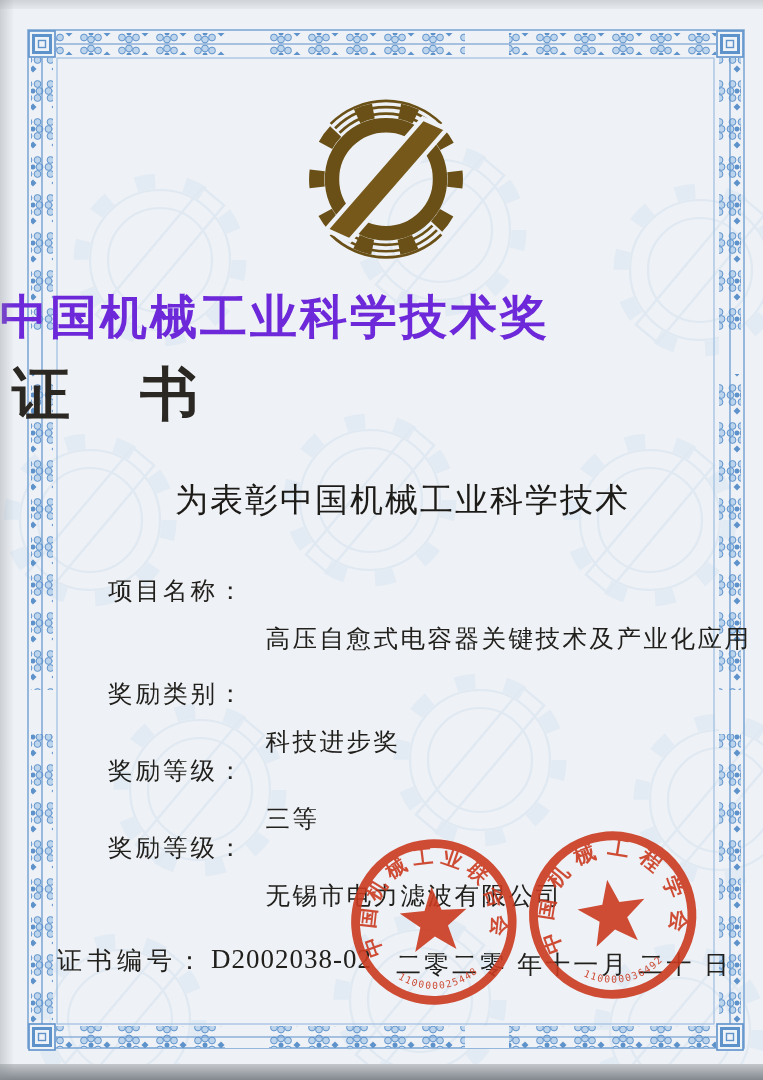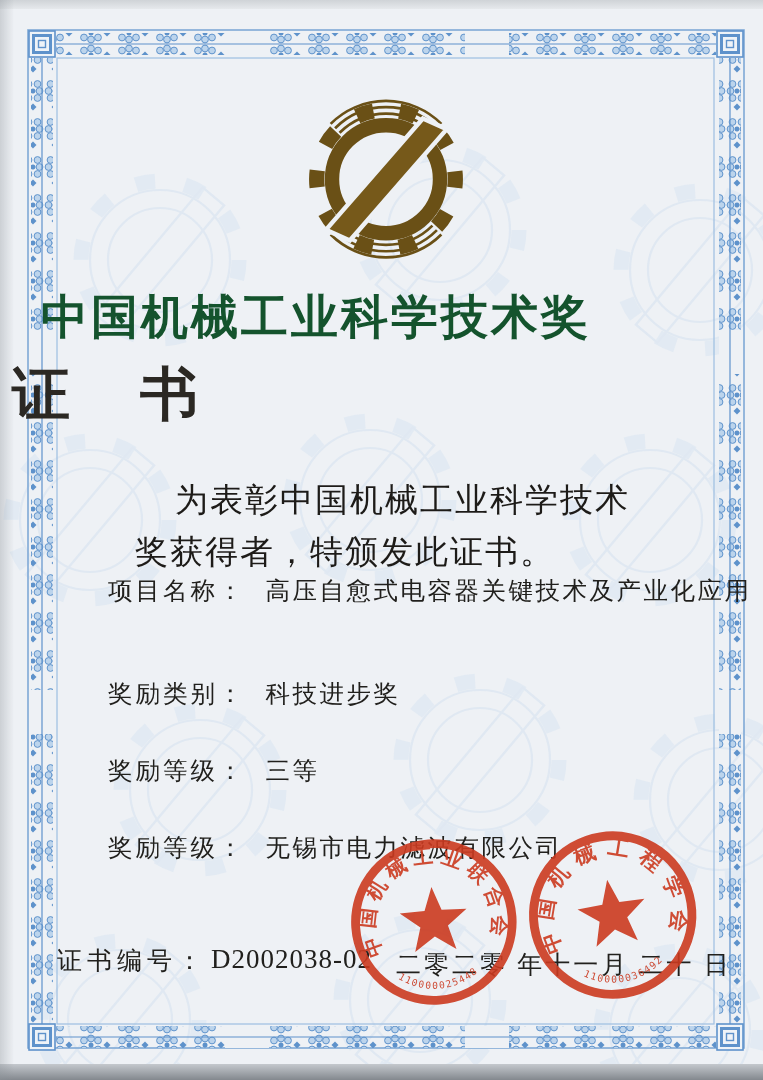--- a/index.html
+++ b/index.html
@@ -6,31 +6,31 @@
   .stage{position:relative;width:763px;height:1080px;overflow:hidden;
          background:#eef1f5;font-family:"Liberation Serif",serif;}
   .edge-top{position:absolute;top:0;left:0;right:0;height:9px;
             background:linear-gradient(#cfd3d7,#e6e9ec);}
   .edge-bottom{position:absolute;bottom:0;left:0;right:0;height:16px;
             background:linear-gradient(#c4c8cd,#83888e);}
   .edge-left{position:absolute;top:0;bottom:0;left:0;width:14px;
             background:linear-gradient(90deg,rgba(140,146,152,.35),rgba(140,146,152,0));}
   .deco{position:absolute;left:0;top:0;}
   .emblem{position:absolute;left:296px;top:96px;width:180px;height:170px;}
-  .title{position:absolute;left:0;top:286px;width:632px;text-align:center;
-         font-size:47px;font-weight:bold;letter-spacing:3px;color:#14532d;}
+  .title{position:absolute;left:0;top:286px;width:632px;text-align:left;
+         font-size:47px;font-weight:bold;letter-spacing:3px;color:#6d28d9;}
   .certword{position:absolute;left:12px;top:356px;width:763px;text-align:left;
          font-size:58px;font-weight:bold;letter-spacing:6px;color:#2b2823;}
   .bodytext{position:absolute;left:104px;top:474px;width:578px;color:#1d1b18;
          font-size:33px;line-height:1.58;letter-spacing:2px;margin-left:31px;}
   .bodytext .l1{text-indent:40px;}
   .frow{position:absolute;left:108px;display:flex;gap:20px;color:#21201d;
         font-size:24.5px;white-space:nowrap;}
   .frow .flabel{letter-spacing:3px;}
-  .frow .fvalue{letter-spacing:2.5px;}
+  .frow .fvalue{letter-spacing:2.5px;margin-top:48px;}
   .certno{position:absolute;left:57px;top:944px;font-size:25px;color:#21201d;
         display:flex;align-items:flex-start;}
   .certno .cl{letter-spacing:5px;}
   .certno .cv{font-size:27px;letter-spacing:1px;margin-left:4px;}
   .dateline{position:absolute;left:396px;top:948px;font-size:25px;color:#21201d;
         letter-spacing:3px;white-space:nowrap;}
   .seal{position:absolute;opacity:.9;}
   .seal-left{left:346px;top:834px;transform:rotate(-4deg);}
   .seal-right{left:524px;top:826px;transform:rotate(-9deg);}
   .seal-title{font-size:23px;font-weight:bold;letter-spacing:7px;
@@ -149,21 +149,20 @@
     <g transform="rotate(40 100 92)">
       <polygon points="88,14 116,6 113,170 85,178" fill="#76591a" stroke="#eef1f5" stroke-width="5"></polygon>
     </g>
   </svg>
 
   <div class="title">中国机械工业科学技术奖</div>
   <div class="certword">证　书</div>
 
   <div class="bodytext">
     <div class="l1">为表彰中国机械工业科学技术</div>
-    <div class="l2">奖获得者，特颁发此证书。</div>
   </div>
 
   <div class="frow" style="top:574px">
     <span class="flabel">项目名称：</span>
     <span class="fvalue">高压自愈式电容器关键技术及产业化应用</span>
   </div>
   <div class="frow" style="top:677px">
     <span class="flabel">奖励类别：</span>
     <span class="fvalue">科技进步奖</span>
   </div>

